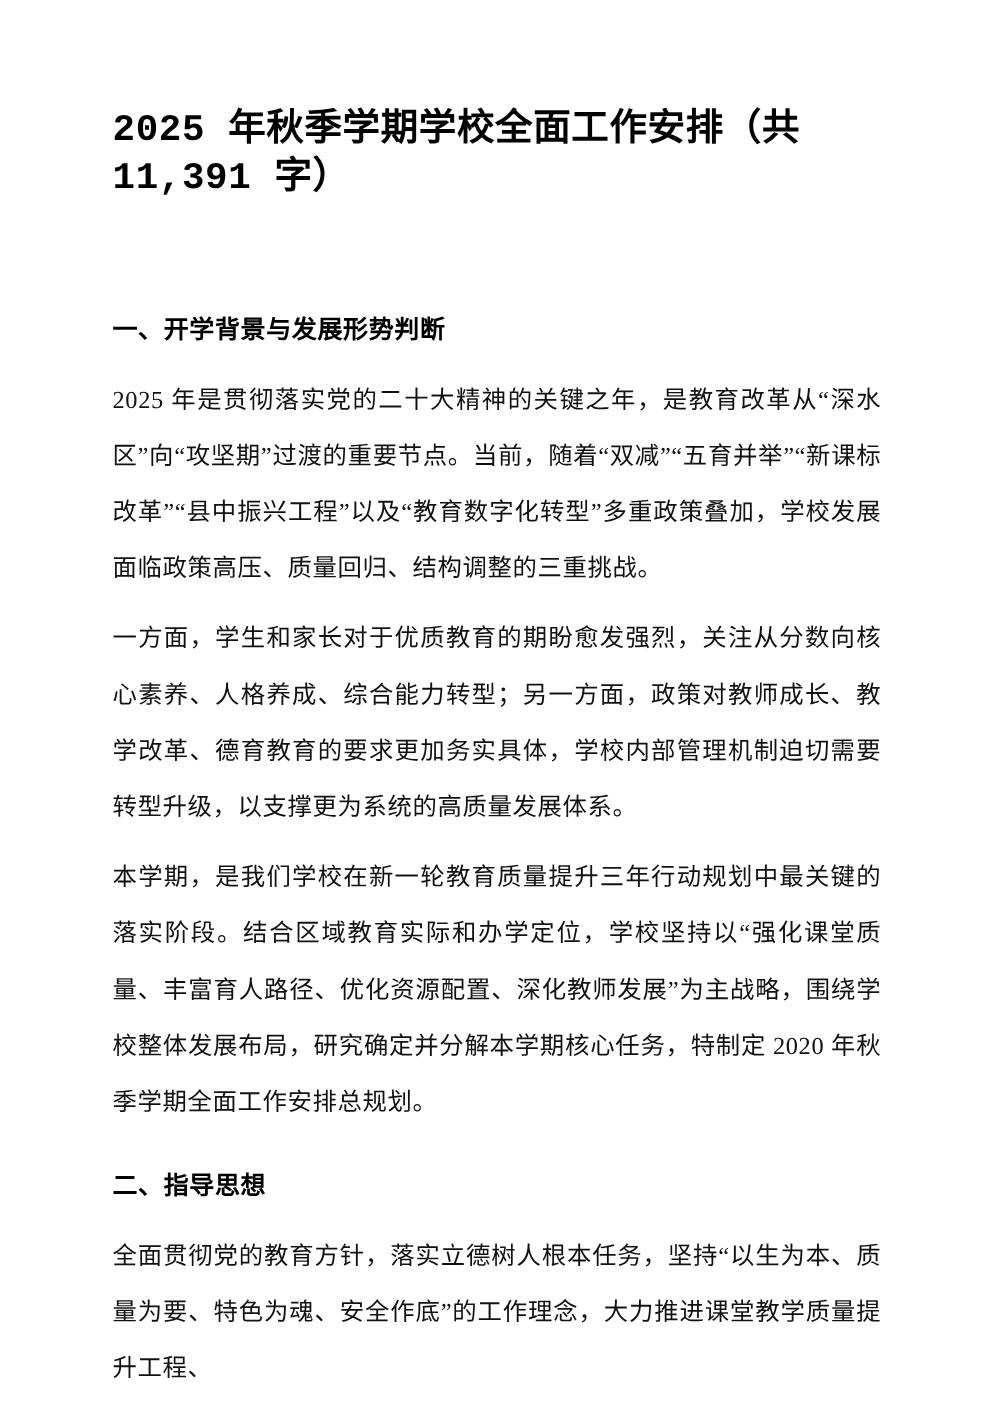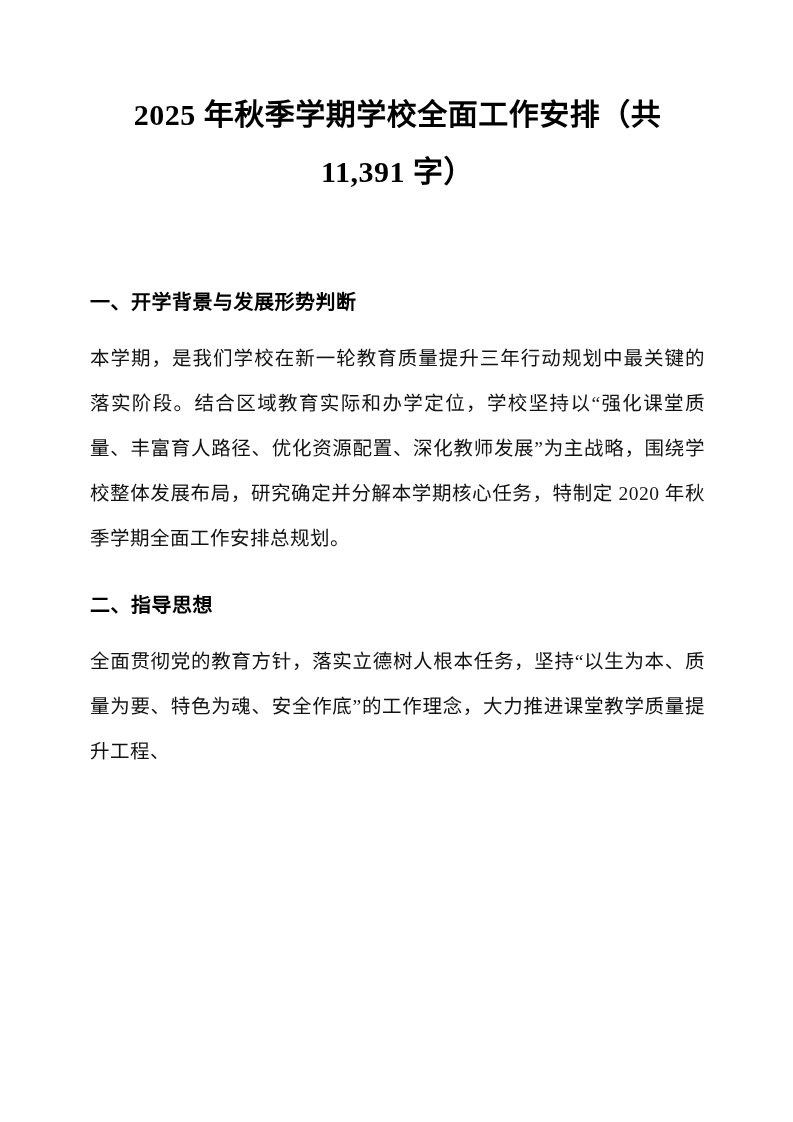--- a/index.html
+++ b/index.html
@@ -15,25 +15,26 @@
     background: #ffffff;
     box-sizing: border-box;
     padding: 86px 88px 40px 90px;
     overflow: hidden;
     font-family: "Liberation Serif", "DejaVu Serif", serif;
     color: #111111;
   }
   .doc-title {
     margin: 0 0 88px 0;
     font-size: 30px;
-    line-height: 57px;
+    line-height: 38px;
     font-weight: bold;
     color: #000000;
     letter-spacing: 0.5px;
-    text-align: center;
+    text-align: left;
+    font-family: Liberation Mono, monospace;
   }
   .section-heading {
     margin: 30px 0 20px 0;
     font-size: 20px;
     line-height: 28px;
     font-weight: bold;
     color: #000000;
     letter-spacing: 0.5px;
   }
   .section-heading.first {
@@ -53,21 +54,23 @@
 </style>
 </head>
 <body>
 
 <div class="doc-page">
 
   <h1 class="doc-title">2025 年秋季学期学校全面工作安排（共 11,391 字）</h1>
 
   <h2 class="section-heading first">一、开学背景与发展形势判断</h2>
 
+  <p class="doc-paragraph">2025 年是贯彻落实党的二十大精神的关键之年，是教育改革从“深水区”向“攻坚期”过渡的重要节点。当前，随着“双减”“五育并举”“新课标改革”“县中振兴工程”以及“教育数字化转型”多重政策叠加，学校发展面临政策高压、质量回归、结构调整的三重挑战。</p>
 
+  <p class="doc-paragraph">一方面，学生和家长对于优质教育的期盼愈发强烈，关注从分数向核心素养、人格养成、综合能力转型；另一方面，政策对教师成长、教学改革、德育教育的要求更加务实具体，学校内部管理机制迫切需要转型升级，以支撑更为系统的高质量发展体系。</p>
 
   <p class="doc-paragraph">本学期，是我们学校在新一轮教育质量提升三年行动规划中最关键的落实阶段。结合区域教育实际和办学定位，学校坚持以“强化课堂质量、丰富育人路径、优化资源配置、深化教师发展”为主战略，围绕学校整体发展布局，研究确定并分解本学期核心任务，特制定 2020 年秋季学期全面工作安排总规划。</p>
 
   <h2 class="section-heading">二、指导思想</h2>
 
   <p class="doc-paragraph">全面贯彻党的教育方针，落实立德树人根本任务，坚持“以生为本、质量为要、特色为魂、安全作底”的工作理念，大力推进课堂教学质量提升工程、</p>
 
 </div>
 
 </body></html>

